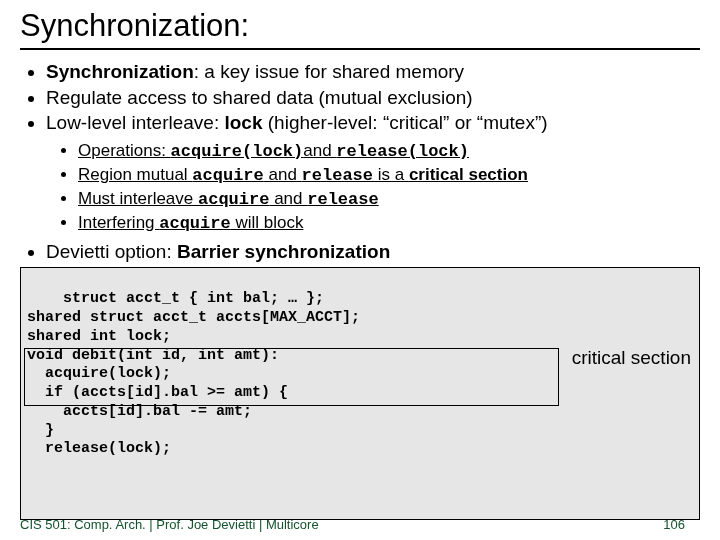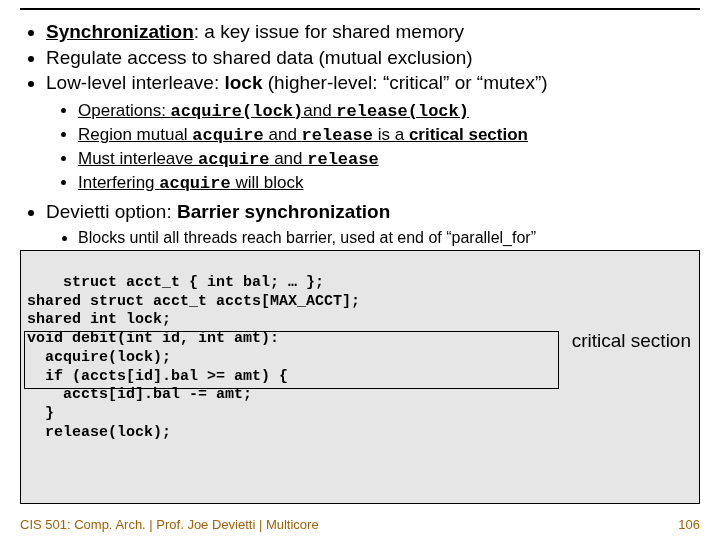--- a/index.html
+++ b/index.html
@@ -54,21 +54,21 @@
     margin: 2px 0 2px 0;
     padding-left: 32px;
     list-style: disc;
   }
   ul.sub2 > li {
     font-size: 16px;
     line-height: 1.35;
     font-family: Arial, sans-serif;
   }
   .b { font-weight: bold; }
-  .u { text-decoration: underline; }
+  .u { }
   .code { font-family: "Courier New", monospace; }
   .codeblock {
     background: #e6e6e6;
     border: 1px solid #000;
     padding: 4px 6px;
     font-family: "Courier New", monospace;
     font-weight: bold;
     font-size: 15px;
     line-height: 1.25;
     white-space: pre;
@@ -90,32 +90,33 @@
     right: 8px;
     top: 78px;
     font-family: Arial, sans-serif;
     font-weight: normal;
     font-size: 19px;
   }
   .footer {
     position: absolute;
     bottom: 8px;
     left: 20px;
-    right: 20px;
+    right: 35px;
     font-size: 13px;
     font-family: Arial, sans-serif;
-    color: #a16207;
+    color: #14532d;
     display: flex;
     justify-content: space-between;
   }
 </style>
 </head>
 <body>
 
 <div class="slide">
+  <h1 class="title">Synchronization:</h1>
   <hr class="hr">
 
   <ul class="top">
     <li>
       <span class="b u">Synchronization</span><span>: a key issue for shared memory</span>
     </li>
     <li>Regulate access to shared data (mutual exclusion)</li>
     <li>
       <span>Low-level interleave: </span><span class="b">lock</span><span>  (higher-level: “critical” or “mutex”)</span>
       <ul class="sub">
@@ -128,23 +129,20 @@
         <li>
           <span>Must interleave </span><span class="code b">acquire</span><span> and </span><span class="code b">release</span>
         </li>
         <li>
           <span>Interfering </span><span class="code b">acquire</span><span> will block</span>
         </li>
       </ul>
     </li>
     <li>
       <span>Devietti option: </span><span class="b">Barrier synchronization</span>
-      <ul class="sub2">
-        <li>Blocks until all threads reach barrier, used at end of “parallel_for”</li>
-      </ul>
     </li>
   </ul>
 
   <div class="codeblock">
     <span>struct acct_t { int bal; … };
 shared struct acct_t accts[MAX_ACCT];
 shared int lock;
 void debit(int id, int amt):
   acquire(lock);
   if (accts[id].bal &gt;= amt) {

